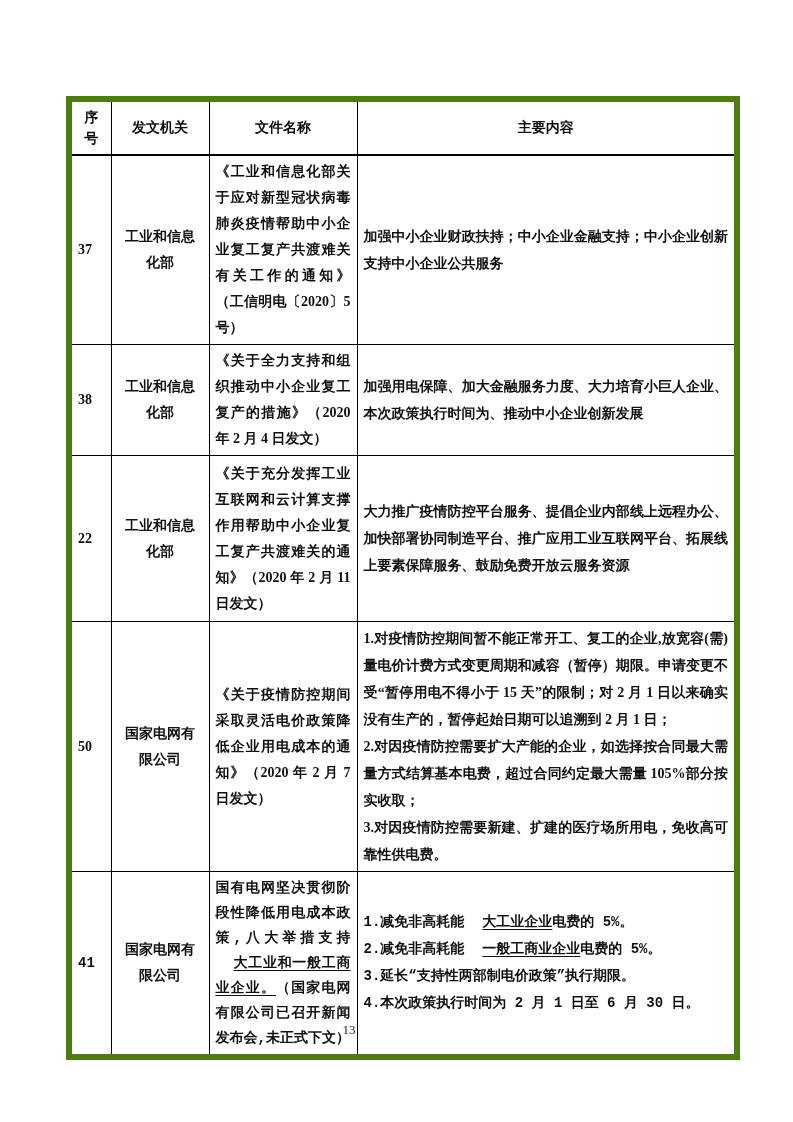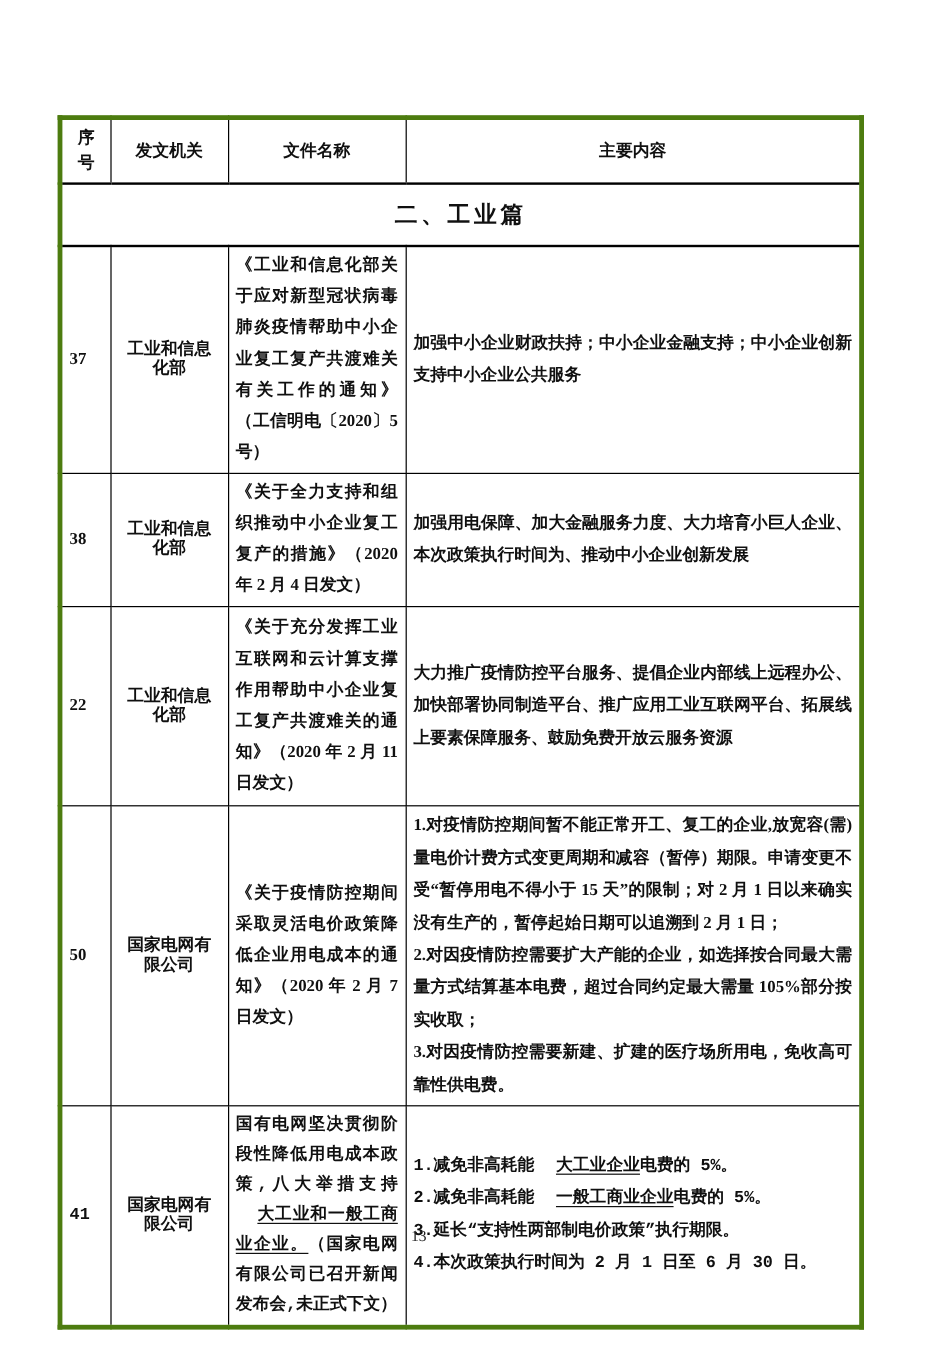--- a/index.html
+++ b/index.html
@@ -4,23 +4,23 @@
 <style>
   html,body{margin:0;padding:0;}
   body{
     width:793px;height:1122px;background:#ffffff;
     font-family:"Liberation Serif","DejaVu Serif",serif;
     color:#101010;
   }
   .page{position:relative;width:793px;height:1122px;background:#fff;overflow:hidden;}
 
   table.policy-table{
-    position:absolute;left:48px;top:96px;width:668px;
+    position:absolute;left:66px;top:96px;width:668px;
     border-collapse:collapse;table-layout:fixed;
-    border:4px solid #4d7c0f;
+    border:6px solid #4d7c0f;
   }
   .policy-table th,.policy-table td{
     border:1px solid #000;
     font-size:14px;font-weight:700;
     padding:3px 6px;
     vertical-align:middle;
     overflow:hidden;
   }
   .header-row th{
     height:46px;text-align:center;
@@ -30,21 +30,21 @@
   .vwrap{display:inline-block;width:1.1em;line-height:21px;text-align:center;}
 
   .section-row td{
     height:44px;text-align:center;
     border-bottom:2px solid #000;
     font-size:19px;letter-spacing:3px;
   }
 
   .c-no{text-align:left;font-size:14px;}
   .c-agency{text-align:center;}
-  .c-agency .agwrap{display:inline-block;width:5.15em;text-align:center;line-height:16px;}
+  .c-agency .agwrap{display:inline-block;width:5.15em;text-align:center;line-height:26px;}
 
   .c-doc{
     text-align:justify;text-justify:inter-character;
     line-height:26px;padding:4px 7px;
   }
   .c-doc.tight{line-height:25px;padding:3px 6px;}
 
   .c-content{
     text-align:justify;text-justify:inter-character;
     line-height:27px;padding:4px 8px;
@@ -78,23 +78,20 @@
     </colgroup>
 
     <tbody>
         <tr class="header-row">
       <th class="c-no"><span class="vwrap">序号</span></th>
       <th>发文机关</th>
       <th>文件名称</th>
       <th>主要内容</th>
     </tr>
 
-    <tr class="section-row">
-      <td colspan="4">二、工业篇</td>
-    </tr>
 
     <tr class="r37">
       <td class="c-no">37</td>
       <td class="c-agency"><span class="agwrap">工业和信息化部</span></td>
       <td class="c-doc">《工业和信息化部关于应对新型冠状病毒肺炎疫情帮助中小企业复工复产共渡难关有关工作的通知》（工信明电〔2020〕5 号）</td>
       <td class="c-content">
         <div class="item">加强中小企业财政扶持；中小企业金融支持；中小企业创新支持中小企业公共服务</div>
       </td>
     </tr>
 

